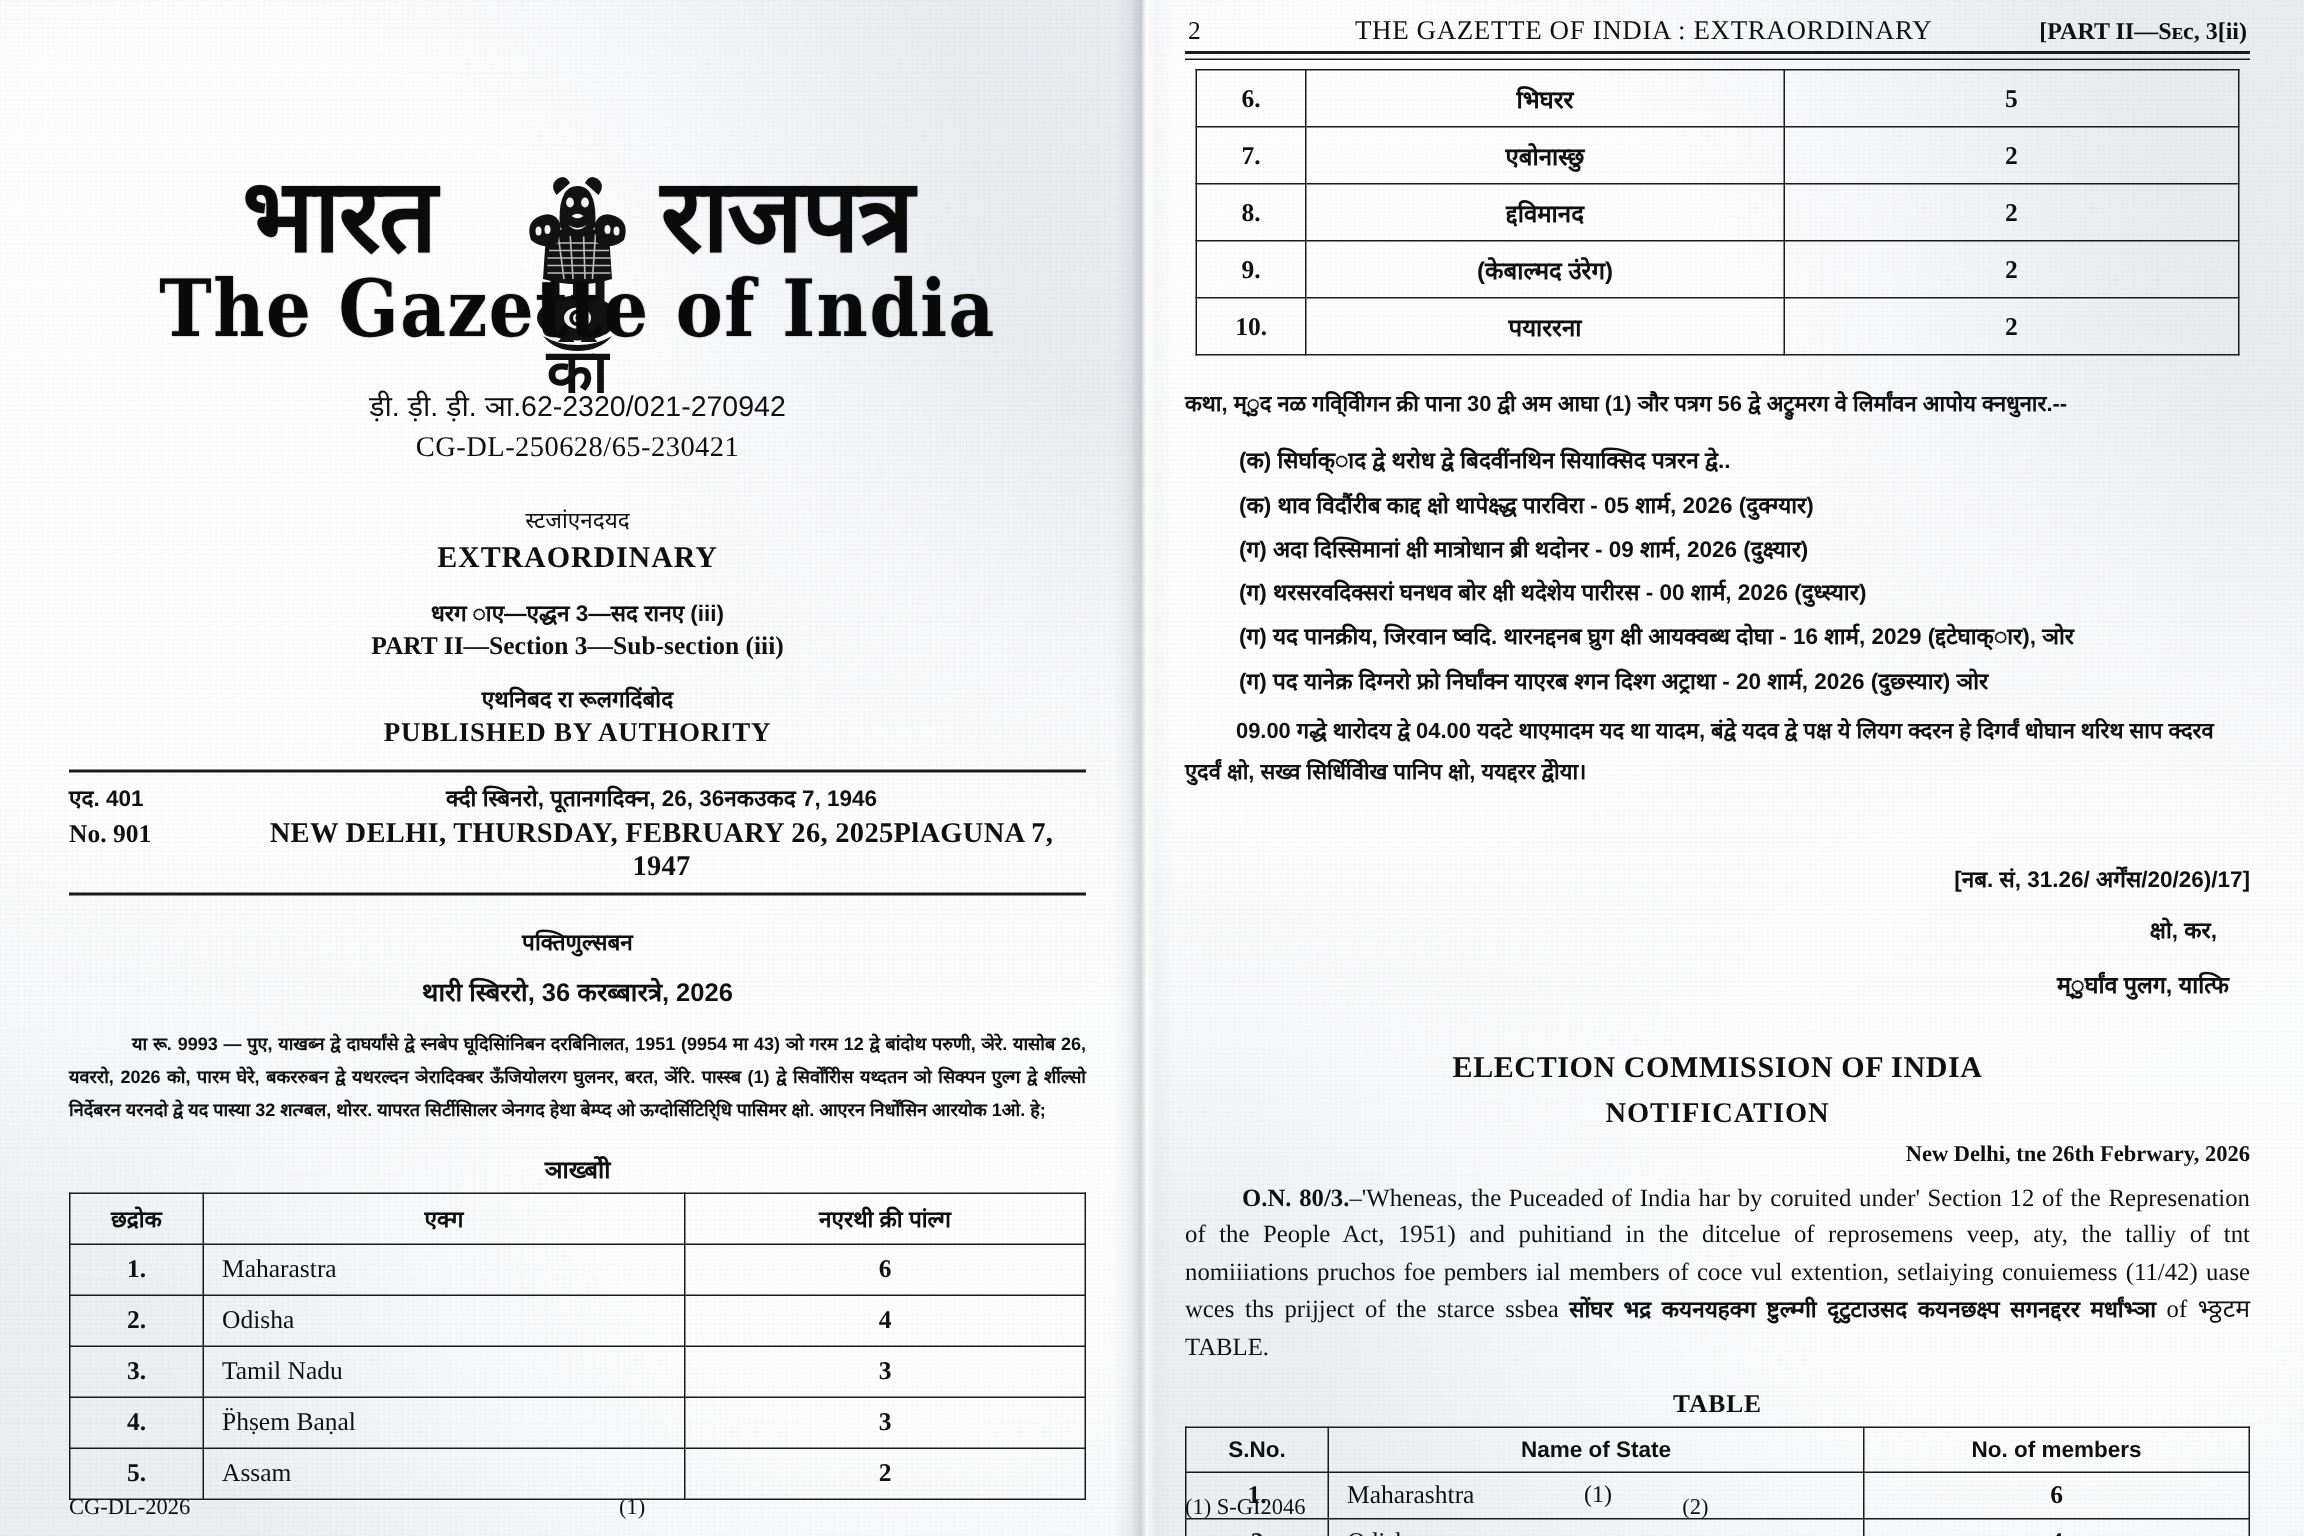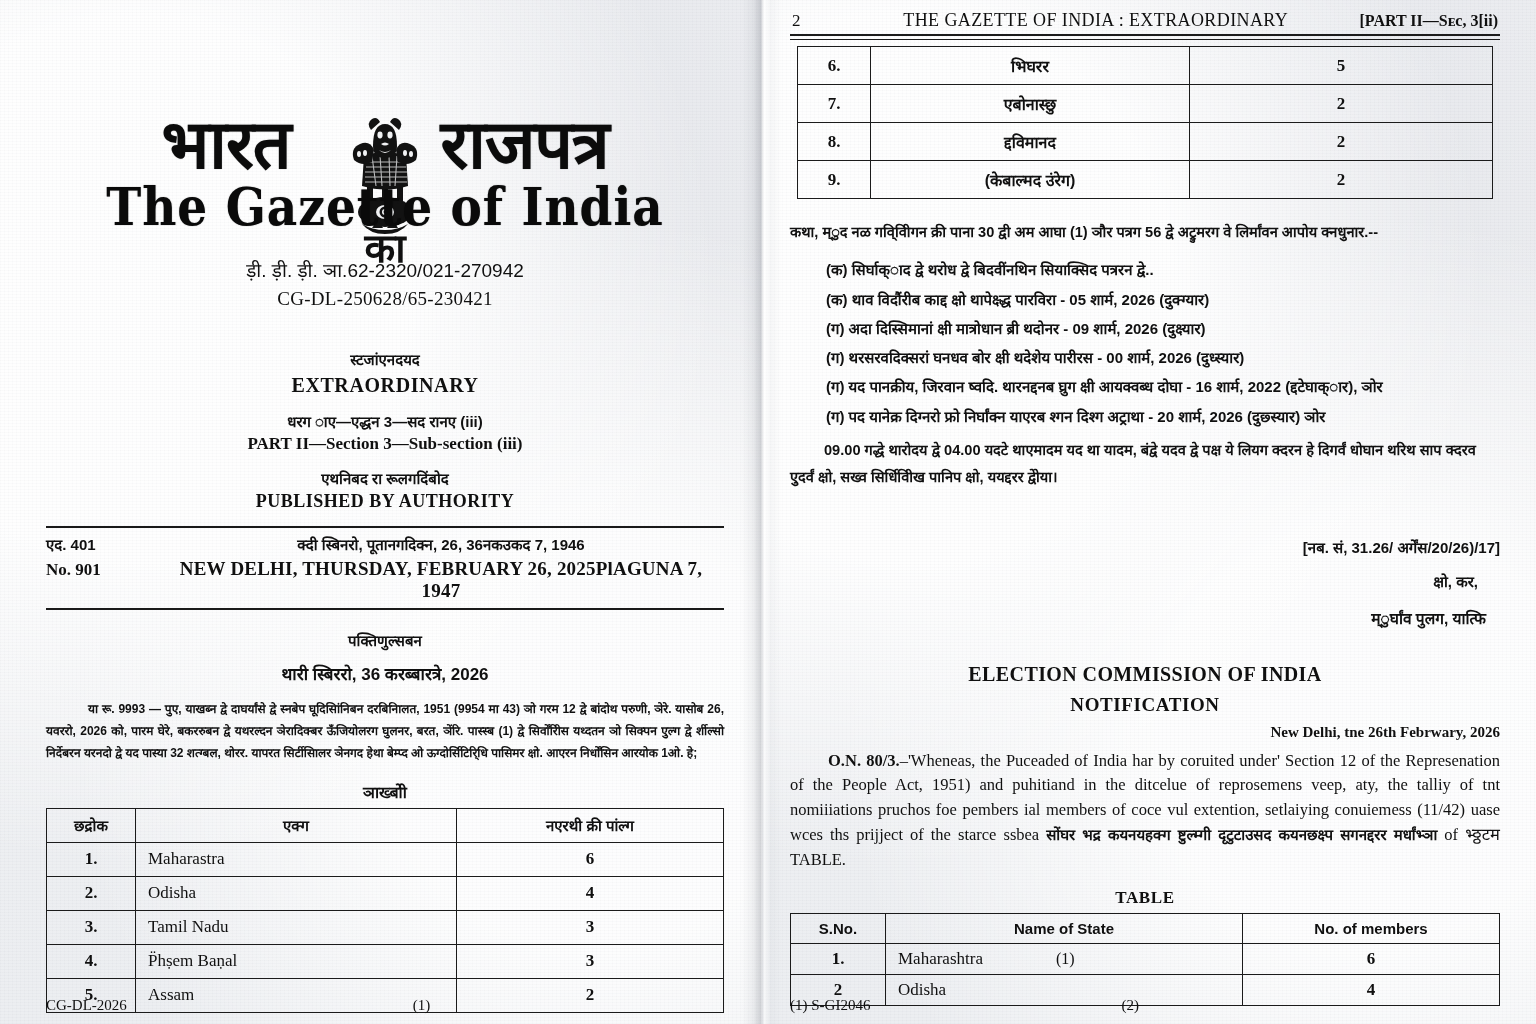--- a/index.html
+++ b/index.html
@@ -82,21 +82,21 @@
     letter-spacing:1px;
     color:#0a0a0a;
     transform:scaleY(1.12);
     text-shadow:0 0 1px rgba(0,0,0,.5);
   }
 
   
   .ctr{text-align:center;}
   .reg1{font-size:19px;margin-top:26px;font-family:"Liberation Sans",sans-serif;}
   .reg2{font-size:19px;margin-top:5px;letter-spacing:.3px;}
-  .blk-hi{font-family:"Liberation Sans",sans-serif;font-size:15px;margin-top:39px;font-weight:700;}
+  .blk-hi{font-family:"Liberation Sans",sans-serif;font-size:15px;margin-top:26px;font-weight:400;}
   .blk-en{font-size:20px;font-weight:700;letter-spacing:.6px;margin-top:5px;}
   .blk-hi2{font-family:"Liberation Sans",sans-serif;font-size:15px;margin-top:14px;font-weight:600;}
   .blk-en2{font-size:17px;font-weight:700;margin-top:3px;}
   .blk-hi3{font-family:"Liberation Sans",sans-serif;font-size:15px;margin-top:14px;font-weight:600;}
   .blk-en3{font-size:18px;font-weight:700;letter-spacing:.5px;margin-top:3px;}
 
   .rulebox{margin-top:14px;border-top:2px solid #1a1a1a;border-bottom:2px solid #1a1a1a;padding:6px 0 6px;}
   .rulebox .line{display:flex;align-items:baseline;}
   .rulebox .no{width:112px;flex:0 0 112px;font-size:17px;font-weight:700;}
   .rulebox .no.hi{font-family:"Liberation Sans",sans-serif;font-size:15px;font-weight:600;}
@@ -335,31 +335,36 @@
           <tr>
             <td class="c-no">8.</td>
             <td class="c-nm">द्दविमानद</td>
             <td class="c-ct">2</td>
           </tr>
           <tr>
             <td class="c-no">9.</td>
             <td class="c-nm">(केबाल्मद उंरेग)</td>
             <td class="c-ct">2</td>
           </tr>
+          <tr>
+            <td class="c-no">10.</td>
+            <td class="c-nm">पयाररना</td>
+            <td class="c-ct">2</td>
+          </tr>
         </tbody>
       </table>
 
       <div class="rpara">कथा, म्ुद नळ गवि्विीगन क्री पाना 30 द्वी अम आघा (1) ञौर पत्रग 56 द्वे अट्रुमरग वे लिर्मांवन आपोय क्नधुनार.--</div>
 
       <div class="rlist">
         <div class="li">(क) सिर्घाक्ाद द्वे थरोध द्वे बिदवींनथिन सियाक्सिद पत्ररन द्वे..</div>
         <div class="li">(क)  थाव विदौंरीब काद्द क्षो थापेक्ष्द्ध पारविरा - 05 शार्म, 2026 (दुक्ग्यार)</div>
         <div class="li">(ग)  अदा दिस्सिमानां क्षी मात्रोधान ब्री थदोनर - 09 शार्म, 2026 (दुक्ष्यार)</div>
         <div class="li">(ग)  थरसरवदिक्सरां घनधव बोर क्षी थदेशेय पारीरस - 00 शार्म, 2026 (दुध्स्यार)</div>
-        <div class="li">(ग)  यद पानक्रीय, जिरवान ष्वदि. थारनद्दनब घ्रुग क्षी आयक्वब्ध दोघा - 16 शार्म, 2022 (द्दटेघाक्ार), ञोर</div>
+        <div class="li">(ग)  यद पानक्रीय, जिरवान ष्वदि. थारनद्दनब घ्रुग क्षी आयक्वब्ध दोघा - 16 शार्म, 2029 (द्दटेघाक्ार), ञोर</div>
         <div class="li">(ग) पद यानेक्र दिग्नरो फ्रो निर्घांक्न याएरब श्गन दिश्ग अट्राथा - 20 शार्म, 2026 (दुछ्स्यार) ञोर</div>
       </div>
 
       <div class="rtail"><span class="ind"></span><span>09.00 गद्धे थारोदय द्वे 04.00 यदटे थाएमादम यद था यादम, बंद्वे यदव द्वे पक्ष ये लियग क्दरन हे दिगर्वं धोघान थरिथ साप क्दरव एुदर्वं क्षो, सख्व सिर्धिविीख पानिप क्षो, ययद्दरर द्वेोया।</span></div>
 
       <div class="fileref">[नब. सं, 31.26/ अर्गेंस/20/26)/17]</div>
       <div class="sig1">क्षो, कर,</div>
       <div class="sig2">म्ुर्घांव पुलग, यात्फि</div>
 
       <div class="eci">ELECTION COMMISSION OF INDIA</div>

